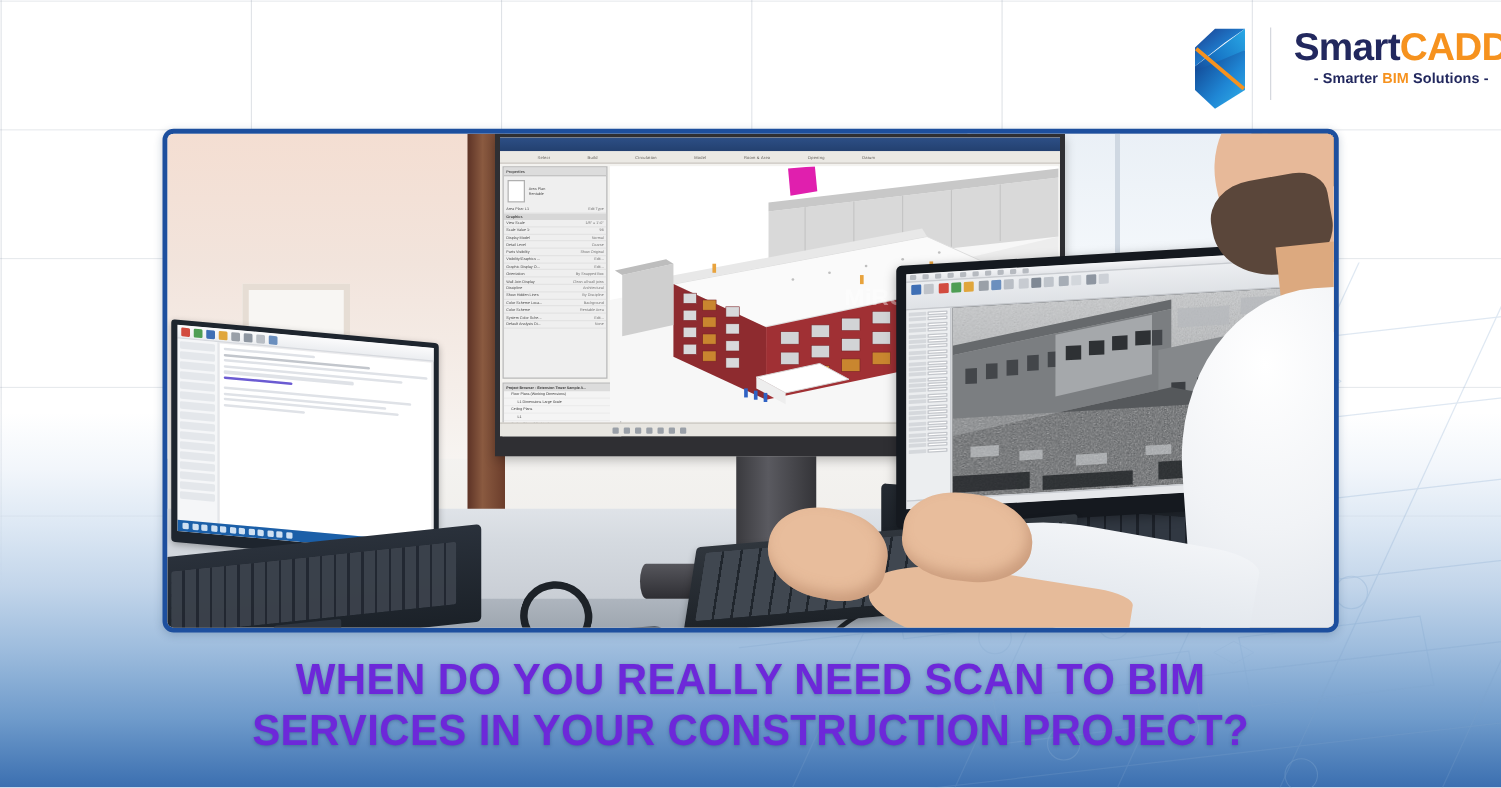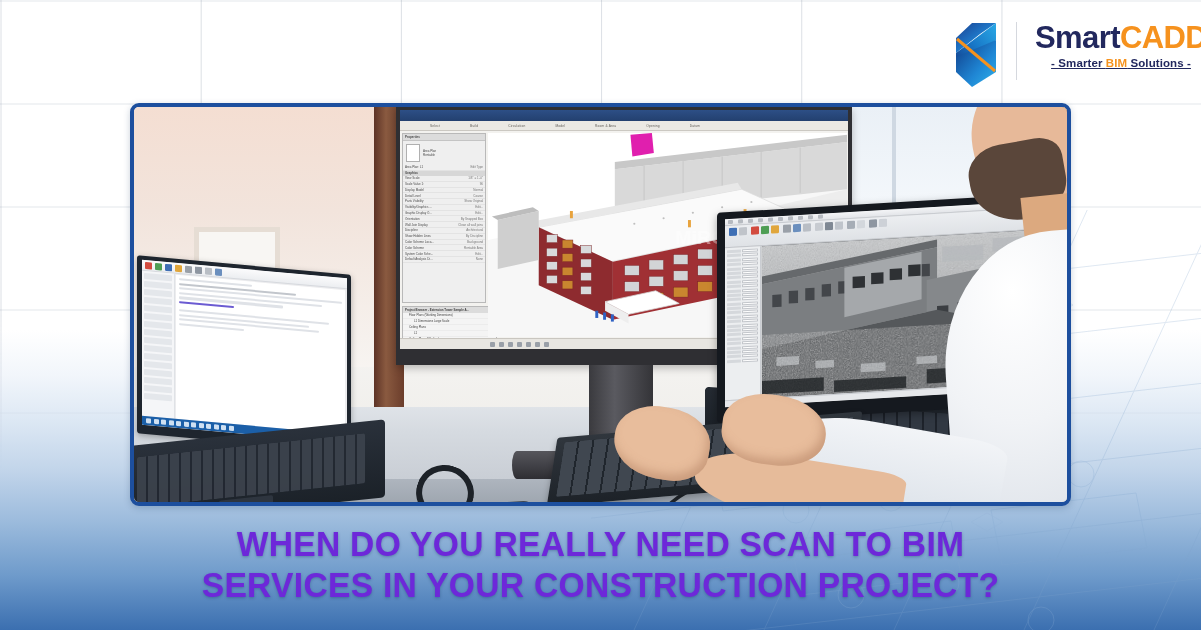--- a/index.html
+++ b/index.html
@@ -47,21 +47,21 @@
   .logo{
     position:absolute; left:952px; top:22px;
     display:flex; align-items:flex-start; gap:16px;
   }
   .logo-mark{ width:48px; height:66px; flex:0 0 auto; }
   .logo-divider{ width:1px; height:58px; background:#d5d8de; }
   .logo-text{ display:flex; flex-direction:column; align-items:center; padding-left:2px;}
   .logo-word{ font-size:31px; font-weight:bold; letter-spacing:-.6px; line-height:1.02; white-space:nowrap; }
   .logo-word .t1{ color:#22285e; }
   .logo-word .t2{ color:#f6921e; }
-  .logo-tag{ font-size:11.5px; font-weight:bold; color:#22285e; letter-spacing:.1px; white-space:nowrap; margin-top:3px;text-decoration:underline;}
+  .logo-tag{ font-size:11.5px; font-weight:bold; color:#22285e; letter-spacing:.1px; white-space:nowrap; margin-top:3px;}
   .logo-tag .o{ color:#f6921e; }
   .logo-tag .d{ color:#22285e; font-weight:bold; }
 
   
   .photo-card{
     position:absolute; left:130px; top:103px; width:941px; height:403px;
     border:4px solid #1d4f9e; border-radius:9px;
     overflow:hidden; background:#dfe3e8;
     box-shadow:0 2px 7px rgba(20,50,90,.22);
   }

